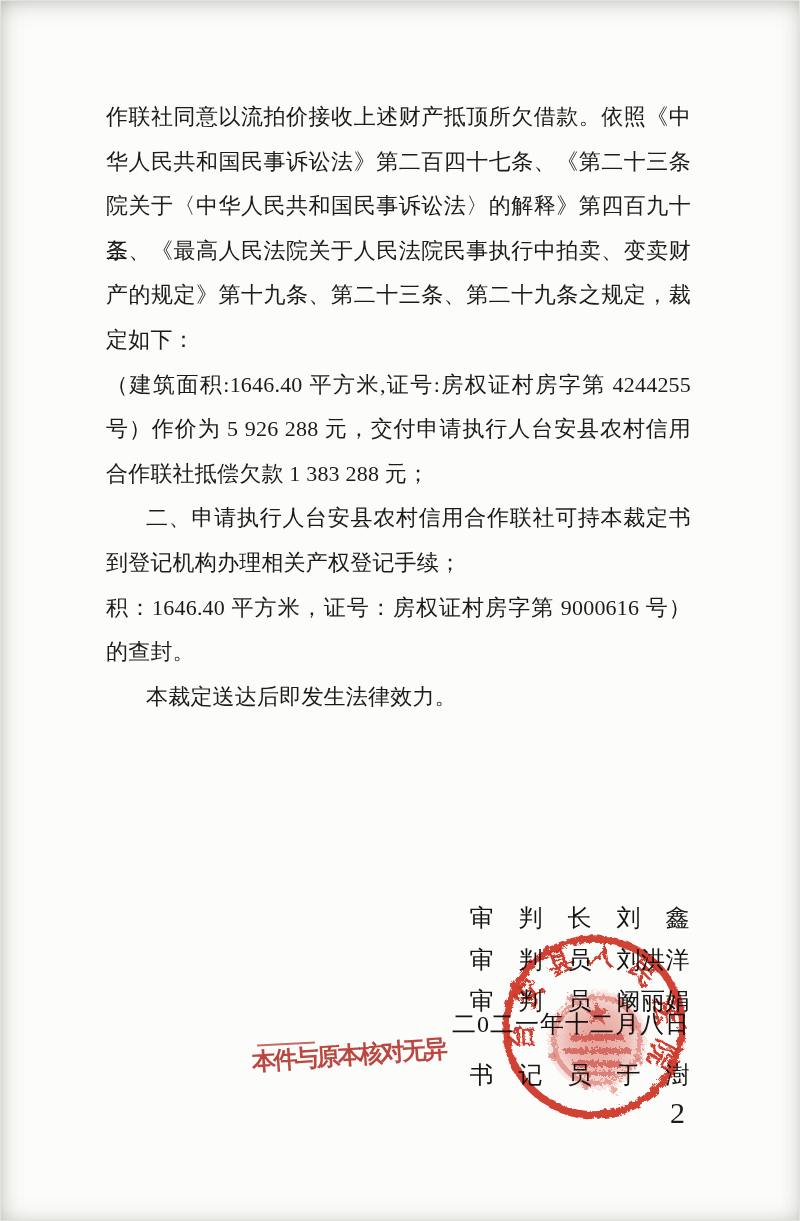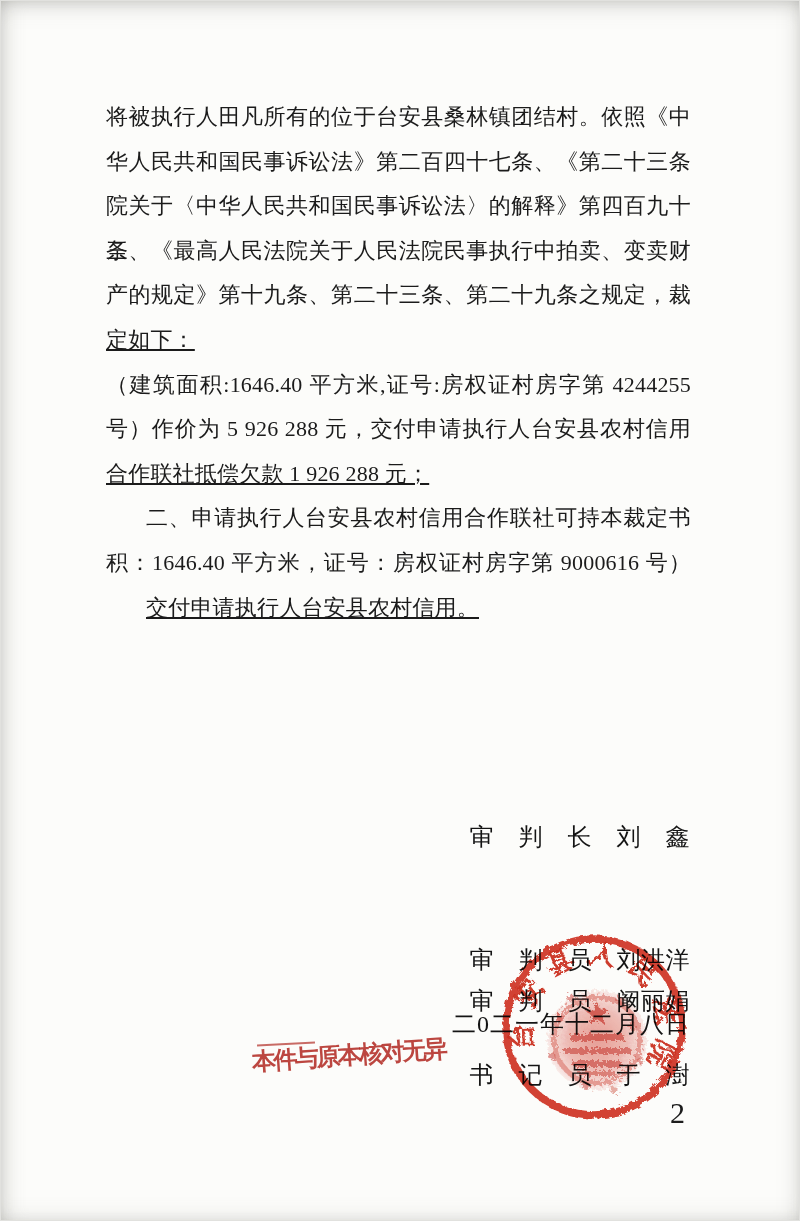--- a/index.html
+++ b/index.html
@@ -20,29 +20,29 @@
       inset 0 -16px 26px -20px rgba(120,120,114,.35);
   }
   
   .body-text{
     position:absolute;left:106px;top:95px;width:585px;
     font-size:22px;line-height:44.6px;color:#1b1b1b;
     letter-spacing:.2px;
   }
   .line{height:44.6px;overflow:visible;}
   .line.fill{text-align:justify;text-align-last:justify;}
-  .line.short{text-align:center;text-align-last:left;text-decoration:underline;}
+  .line.short{text-align:center;text-align-last:left;}
   .line.indent{text-indent:40px;}
   
   .sig-line{
     position:absolute;right:110px;
     font-size:24px;color:#141414;white-space:pre;
     letter-spacing:.5px;
   }
-  .sig-0{top:821px;margin-left:35px;}
+  .sig-0{top:902px;margin-left:35px;}
   .sig-1{top:944px;}
   .sig-2{top:985px;}
   .sig-3{top:1008px;letter-spacing:1px;}
   .sig-4{top:1059px;margin-left:8px;}
   
   .page-num{
     position:absolute;left:670px;top:1096px;
     font-size:30px;color:#1c1c1c;
   }
   
@@ -72,32 +72,34 @@
     font-family:"Liberation Serif","DejaVu Serif",serif;
     font-weight:700;
   }
 </style>
 </head>
 <body>
 
 <div class="scan">
 
   <div class="body-text">
-    <div class="line fill">将被执行人田凡所有的位于台安县桑林镇团结村。依照《中</div>
+    <div class="line fill">作联社同意以流拍价接收上述财产抵顶所欠借款。依照《中</div>
     <div class="line fill">华人民共和国民事诉讼法》第二百四十七条、《第二十三条</div>
     <div class="line fill">院关于〈中华人民共和国民事诉讼法〉的解释》第四百九十三</div>
     <div class="line fill">条、《最高人民法院关于人民法院民事执行中拍卖、变卖财</div>
     <div class="line fill">产的规定》第十九条、第二十三条、第二十九条之规定，裁</div>
     <div class="line short">定如下：</div>
     <div class="line fill">（建筑面积:1646.40 平方米,证号:房权证村房字第 4244255</div>
     <div class="line fill">号）作价为 5 926 288 元，交付申请执行人台安县农村信用</div>
-    <div class="line short">合作联社抵偿欠款 1 926 288 元；</div>
+    <div class="line short">合作联社抵偿欠款 1 383 288 元；</div>
     <div class="line fill indent">二、申请执行人台安县农村信用合作联社可持本裁定书</div>
+    <div class="line short">到登记机构办理相关产权登记手续；</div>
     <div class="line fill">积：1646.40 平方米，证号：房权证村房字第 9000616 号）</div>
-    <div class="line short indent">交付申请执行人台安县农村信用。</div>
+    <div class="line short">的查封。</div>
+    <div class="line short indent">本裁定送达后即发生法律效力。</div>
   </div>
 
   <div>
     <div class="sig-line sig-0">审　判　长　刘　鑫</div>
     <div class="sig-line sig-1">审　判　员　刘洪洋</div>
     <div class="sig-line sig-2">审　判　员　阚丽娟</div>
     <div class="sig-line sig-3">二0二一年十二月八日</div>
     <div class="sig-line sig-4">书　记　员　于　澍</div>
   </div>
 

